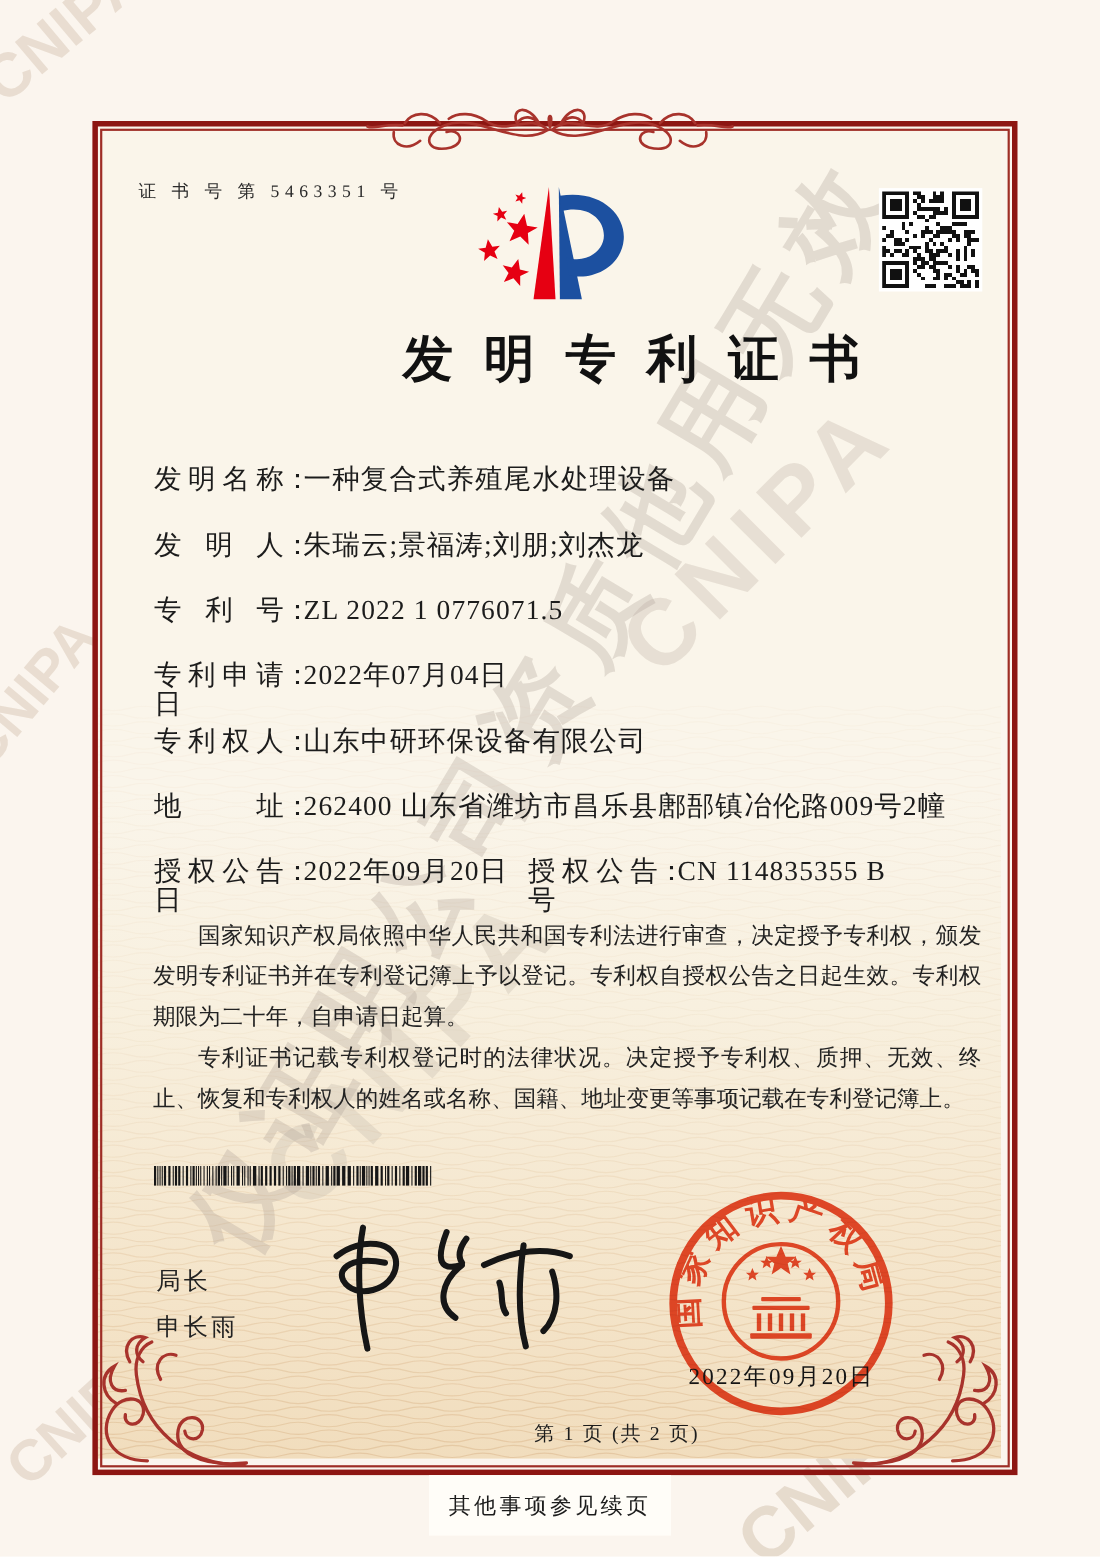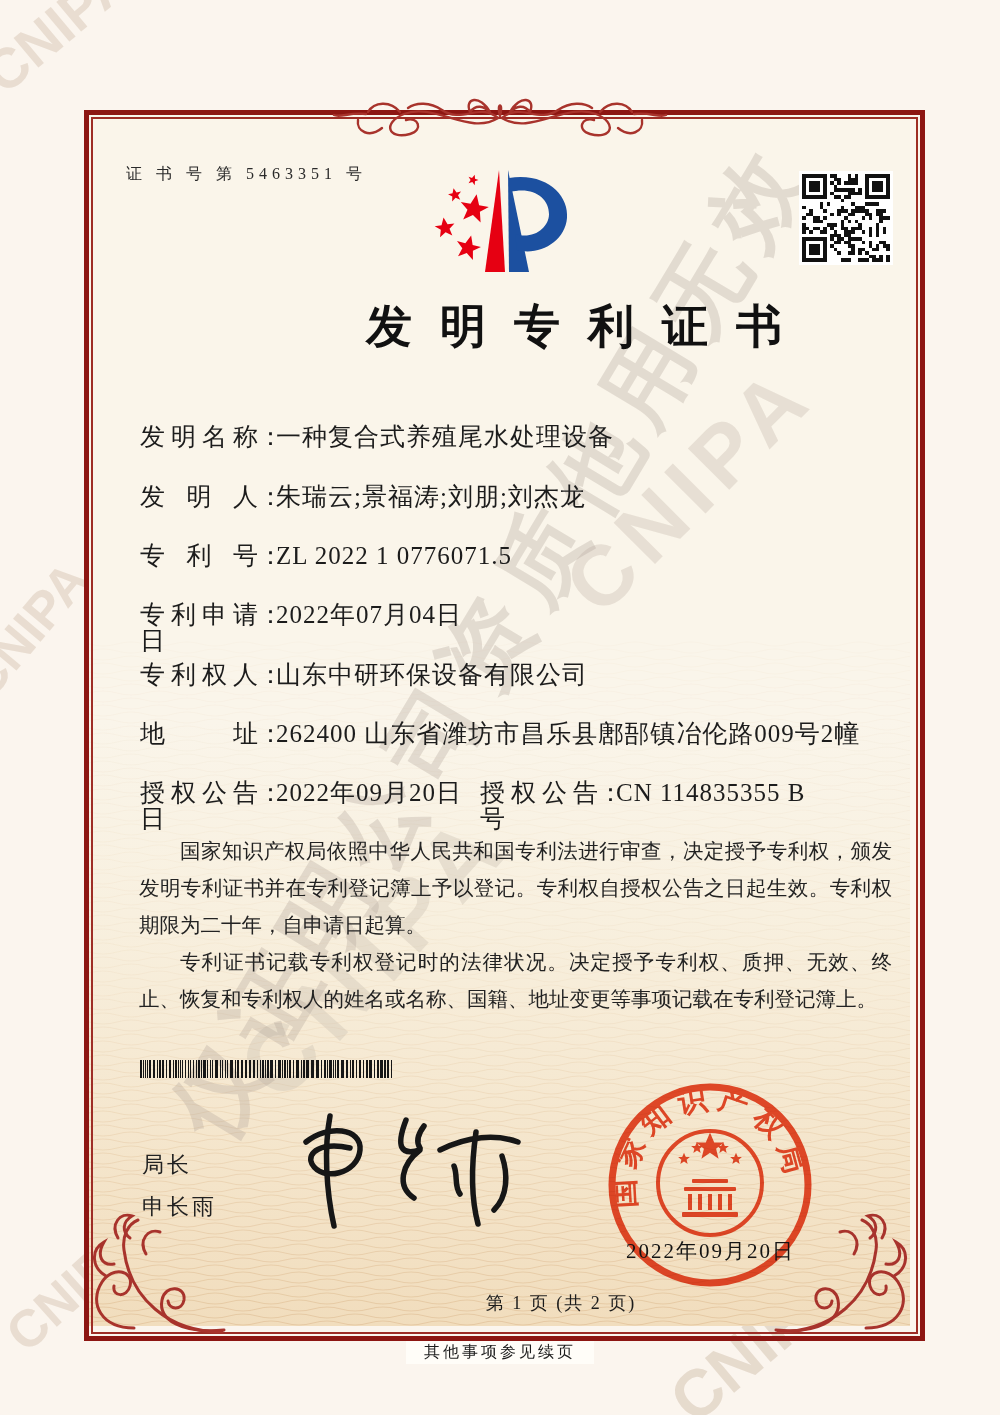--- a/index.html
+++ b/index.html
@@ -35,21 +35,21 @@
              text-align:justify;color:#222;}
   .body-text p{margin:0;text-indent:2em;}
   .barcode{position:absolute;left:140px;top:1060px;width:258px;height:18px;}
   .director{position:absolute;left:142px;font-size:22px;letter-spacing:3px;color:#222;
             font-family:"Liberation Sans",sans-serif;text-align:right;}
   .sig{position:absolute;left:278px;top:1098px;width:250px;height:140px;}
   .seal{position:absolute;left:604px;top:1079px;width:212px;height:212px;opacity:0.93;mix-blend-mode:multiply;}
   .seal-date{position:absolute;left:626px;top:1237px;font-size:21px;letter-spacing:2px;color:#141414;}
   .page-info{position:absolute;left:84px;top:1291px;width:954px;text-align:center;font-size:18px;letter-spacing:2px;}
   .footer-note{position:absolute;left:0;top:1341px;width:1000px;text-align:center;}
-  .footer-note span{display:inline-block;background:#fffdf8;padding:1px 18px;font-size:16px;letter-spacing:3px;}
+  .footer-note span{display:inline-block;background:#fffdf8;padding:14px 18px;font-size:20px;letter-spacing:3px;}
 </style>
 </head>
 <body>
 
 <div class="page">
 
   <span class="wm" style="left:-28px;top:-6px;font-size:56px;color:rgba(216,198,180,0.5);transform:rotate(-40deg);">CNIPA</span>
   <span class="wm" style="left:-52px;top:600px;font-size:52px;color:rgba(216,198,180,0.5);transform:rotate(-50deg);">CNIPA</span>
   <span class="wm" style="left:-6px;top:1258px;font-size:52px;color:rgba(216,198,180,0.5);transform:rotate(-42deg);">CNIPA</span>
   <span class="wm" style="left:656px;top:1306px;font-size:66px;color:rgba(214,196,178,0.55);transform:rotate(-40deg);">CNIPA</span>

